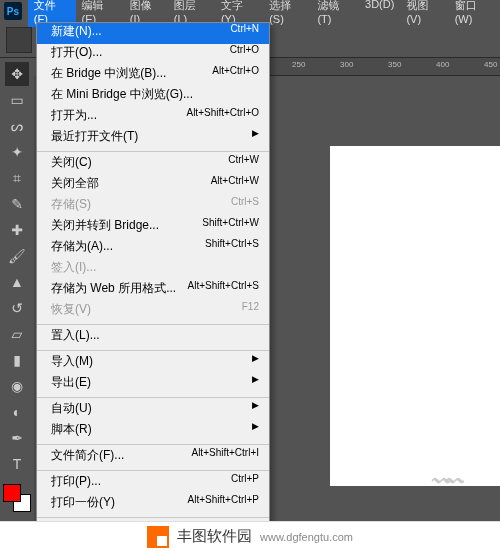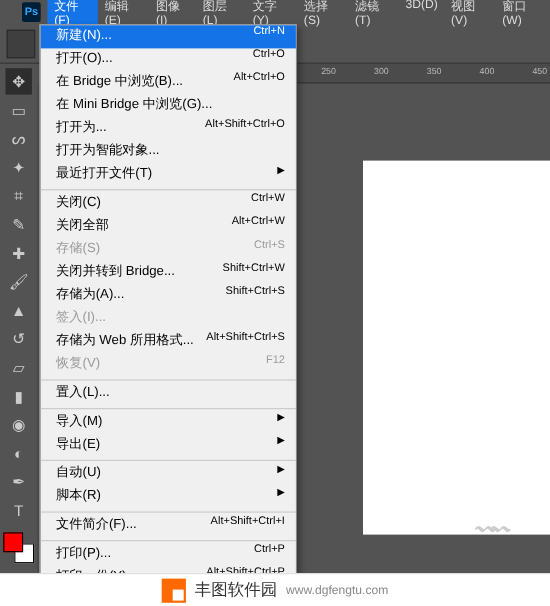--- a/index.html
+++ b/index.html
@@ -1,18 +1,18 @@
 <!DOCTYPE html>
 <html><head>
 <meta charset="utf-8">
 <style>
   * { box-sizing: border-box; margin: 0; padding: 0; font-family: "Microsoft YaHei", sans-serif; }
   body { width: 500px; height: 551px; background: #fff; position: relative; overflow: hidden; }
   .app { width: 500px; height: 551px; background: #535353; position: relative; }
-  .menubar { height: 22px; background: #535353; display: flex; align-items: center; padding-left: 20px; font-size: 11px; color: #ddd; }
+  .menubar { height: 22px; background: #535353; display: flex; align-items: center; padding-left: 4px; font-size: 11px; color: #ddd; }
   .ps-icon { width: 18px; height: 18px; background: #001e36; color: #31a8ff; font-size: 10px; font-weight: bold; display: flex; align-items: center; justify-content: center; margin-right: 6px; border-radius: 2px; }
   .menubar .menu-item { padding: 2px 6px; cursor: default; }
   .menubar .menu-item.open { background: #1473e6; color: #fff; }
   .options-bar { height: 36px; background: #535353; border-bottom: 1px solid #2a2a2a; display: flex; align-items: center; gap: 6px; padding-left: 6px; }
   .opt-icon { width: 26px; height: 26px; background: #3f3f3f; border: 1px solid #2a2a2a; }
   .opt-sep { width: 8px; }
   .opt-small { width: 18px; height: 18px; background: #3f3f3f; border: 1px solid #2a2a2a; }
   .workspace { position: absolute; top: 58px; left: 0; right: 0; bottom: 0; background: #535353; }
   .tools { position: absolute; top: 0; left: 0; width: 34px; bottom: 0; background: #535353; display: flex; flex-direction: column; align-items: center; padding-top: 4px; gap: 2px; }
   .tool { width: 24px; height: 24px; display: flex; align-items: center; justify-content: center; color: #ccc; font-size: 14px; position: relative; }
@@ -129,23 +129,20 @@
         <span class="dd-shortcut">Alt+Ctrl+O</span>
       </div>
       <div class="dd-row">
         <span class="dd-label">在 Mini Bridge 中浏览(G)...</span>
       </div>
       <div class="dd-row">
         <span class="dd-label">打开为...</span>
         <span class="dd-shortcut">Alt+Shift+Ctrl+O</span>
       </div>
       <div class="dd-row">
-        <span class="dd-label">打开为智能对象...</span>
-      </div>
-      <div class="dd-row">
         <span class="dd-label">最近打开文件(T)</span>
         <span class="dd-arrow">▶</span>
       </div>
       <div class="dd-sep"></div>
       <div class="dd-row">
         <span class="dd-label">关闭(C)</span>
         <span class="dd-shortcut">Ctrl+W</span>
       </div>
       <div class="dd-row">
         <span class="dd-label">关闭全部</span>

